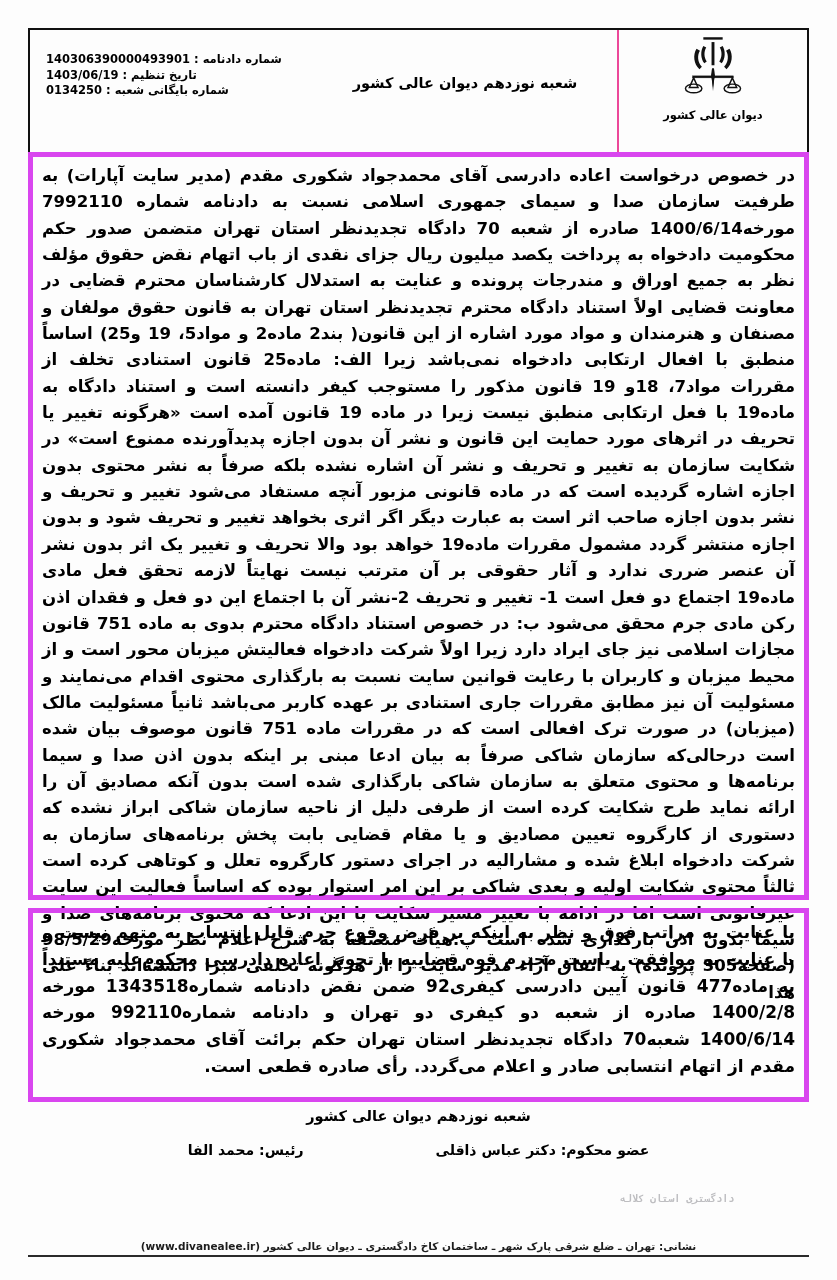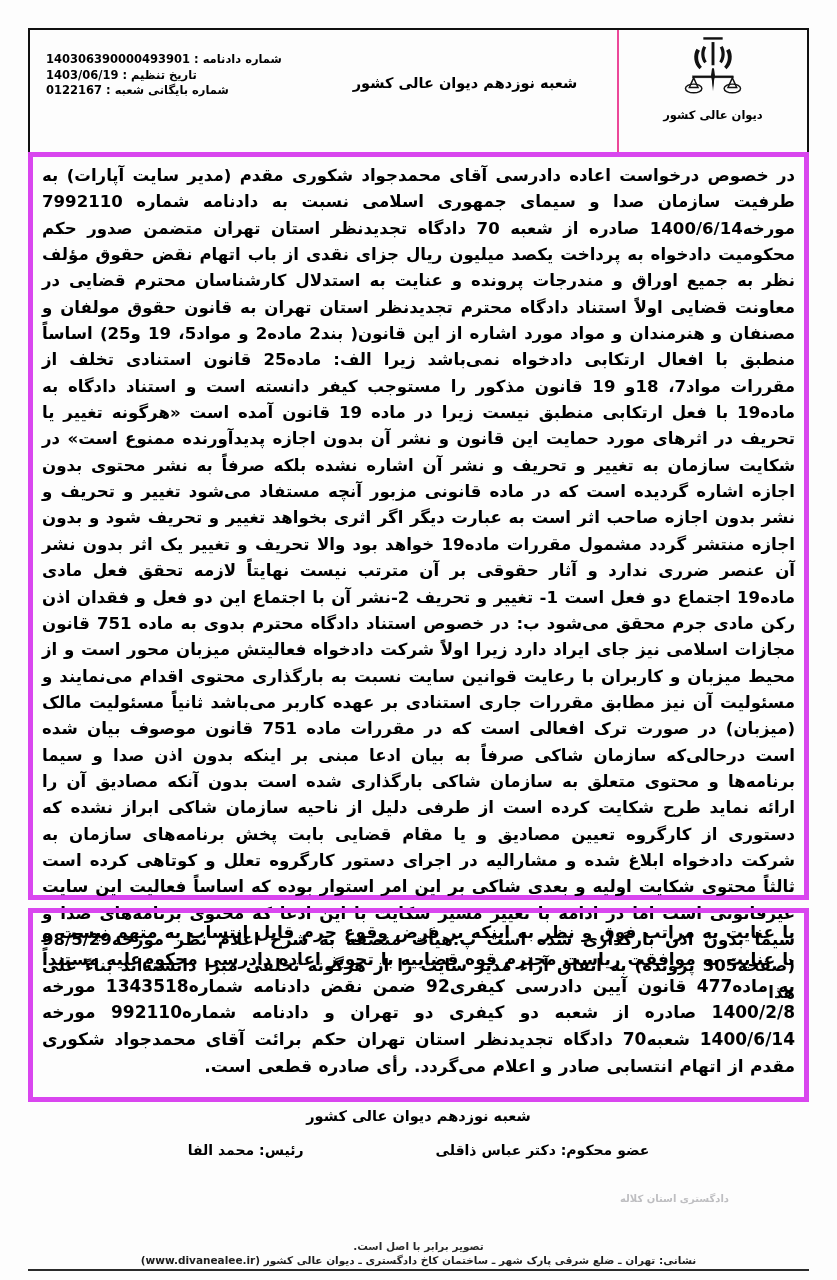--- a/index.html
+++ b/index.html
@@ -156,20 +156,21 @@
     position: absolute;
     top: 1193px;
     left: 620px;
     width: 190px;
     text-align: left;
     direction: rtl;
     font-size: 10px;
     font-weight: bold;
     color: #a9a9ad;
     opacity: .75;
+    font-family: Liberation Mono, monospace;
   }
 
   
   .footer {
     position: absolute;
     top: 1240px;
     left: 28px;
     width: 781px;
     direction: rtl;
     text-align: center;
@@ -233,21 +234,21 @@
       <div class="hdr-meta">
         <div class="meta-row">
           <span>140306390000493901</span>
           <span class="mlabel">شماره دادنامه :</span>
         </div>
         <div class="meta-row">
           <span>1403/06/19</span>
           <span class="mlabel">تاریخ تنظیم :</span>
         </div>
         <div class="meta-row">
-          <span>0122167</span>
+          <span>0134250</span>
           <span class="mlabel">شماره بایگانی شعبه :</span>
         </div>
       </div>
 
     </div>
   </div>
 
   <div class="body-box" id="main-body-box">
     <p class="para">در خصوص درخواست اعاده دادرسی آقای محمدجواد شکوری مقدم (مدیر سایت آپارات) به طرفیت سازمان صدا و سیمای جمهوری اسلامی نسبت به دادنامه شماره 7992110 مورخه1400/6/14 صادره از شعبه 70 دادگاه تجدیدنظر استان تهران متضمن صدور حکم محکومیت دادخواه به پرداخت یکصد میلیون ریال جزای نقدی از باب اتهام نقض حقوق مؤلف نظر به جمیع اوراق و مندرجات پرونده و عنایت به استدلال کارشناسان محترم قضایی در معاونت قضایی اولاً استناد دادگاه محترم تجدیدنظر استان تهران به قانون حقوق مولفان و مصنفان و هنرمندان و مواد مورد اشاره از این قانون( بند2 ماده2 و مواد5، 19 و25) اساساً منطبق با افعال ارتکابی دادخواه نمی‌باشد زیرا الف: ماده25 قانون استنادی تخلف از مقررات مواد7، 18و 19 قانون مذکور را مستوجب کیفر دانسته است و استناد دادگاه به ماده19 با فعل ارتکابی منطبق نیست زیرا در ماده 19 قانون آمده است «هرگونه تغییر یا تحریف در اثرهای مورد حمایت این قانون و نشر آن بدون اجازه پدیدآورنده ممنوع است» در شکایت سازمان به تغییر و تحریف و نشر آن اشاره نشده بلکه صرفاً به نشر محتوی بدون اجازه اشاره گردیده است که در ماده قانونی مزبور آنچه مستفاد می‌شود تغییر و تحریف و نشر بدون اجازه صاحب اثر است به عبارت دیگر اگر اثری بخواهد تغییر و تحریف شود و بدون اجازه منتشر گردد مشمول مقررات ماده19 خواهد بود والا تحریف و تغییر یک اثر بدون نشر آن عنصر ضرری ندارد و آثار حقوقی بر آن مترتب نیست نهایتاً لازمه تحقق فعل مادی ماده19 اجتماع دو فعل است 1- تغییر و تحریف 2-نشر آن با اجتماع این دو فعل و فقدان اذن رکن مادی جرم محقق می‌شود ب: در خصوص استناد دادگاه محترم بدوی به ماده 751 قانون مجازات اسلامی نیز جای ایراد دارد زیرا اولاً شرکت دادخواه فعالیتش میزبان محور است و از محیط میزبان و کاربران با رعایت قوانین سایت نسبت به بارگذاری محتوی اقدام می‌نمایند و مسئولیت آن نیز مطابق مقررات جاری استنادی بر عهده کاربر می‌باشد ثانیاً مسئولیت مالک (میزبان) در صورت ترک افعالی است که در مقررات ماده 751 قانون موصوف بیان شده است درحالی‌که سازمان شاکی صرفاً به بیان ادعا مبنی بر اینکه بدون اذن صدا و سیما برنامه‌ها و محتوی متعلق به سازمان شاکی بارگذاری شده است بدون آنکه مصادیق آن را ارائه نماید طرح شکایت کرده است از طرفی دلیل از ناحیه سازمان شاکی ابراز نشده که دستوری از کارگروه تعیین مصادیق و یا مقام قضایی بابت پخش برنامه‌های سازمان به شرکت دادخواه ابلاغ شده و مشارالیه در اجرای دستور کارگروه تعلل و کوتاهی کرده است ثالثاً محتوی شکایت اولیه و بعدی شاکی بر این امر استوار بوده که اساساً فعالیت این سایت غیرقانونی است اما در ادامه با تغییر مسیر شکایت با این ادعا که محتوی برنامه‌های صدا و سیما بدون اذن بارگذاری شده است پ:هیأت منصفه به شرح اعلام نظر مورخه98/5/29 (صفحه305 پرونده) به اتفاق آراء مدیر سایت را از هرگونه تخلفی مبرا دانسته‌اند بناءً علی هذا</p>
   </div>
@@ -260,18 +261,17 @@
     <div class="sig-court">شعبه نوزدهم دیوان عالی کشور</div>
     <div class="sig-names">
       <div>عضو محکوم: دکتر عباس ذاقلی</div>
       <div>رئیس: محمد الفا</div>
     </div>
   </div>
 
   <div class="stamp">دادگستری استان کلاله</div>
 
   <div class="footer">
-    <div class="footer-certify">تصویر برابر با اصل است.</div>
     <div class="footer-address">نشانی: تهران ـ ضلع شرقی پارک شهر ـ ساختمان کاخ دادگستری ـ دیوان عالی کشور (www.divanealee.ir)</div>
     <div class="footer-rule"></div>
   </div>
 
 </div>
 
 </body></html>

